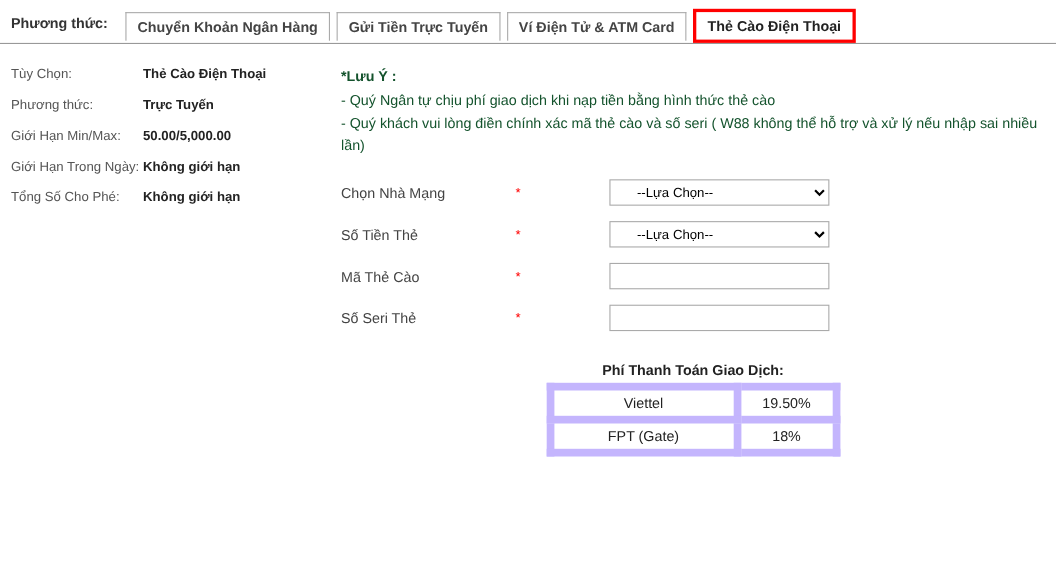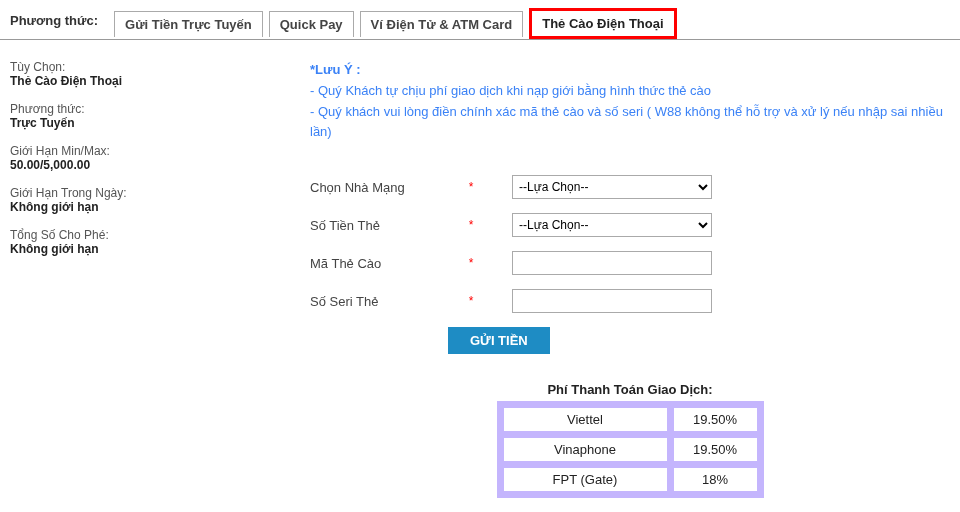--- a/index.html
+++ b/index.html
@@ -3,46 +3,46 @@
   <meta charset="utf-8">
   <style>
     * { box-sizing: border-box; margin: 0; padding: 0; }
     body { font-family: Arial, sans-serif; font-size: 12px; color: #333; width: 960px; }
     .tabs-row { display: flex; align-items: center; border-bottom: 1px solid #999; padding: 8px 10px 0 10px; gap: 6px; }
     .tabs-label { font-weight: bold; font-size: 13px; margin-right: 10px; color: #333; padding-bottom: 6px; }
     .tab { border: 1px solid #aaa; border-bottom: none; padding: 5px 10px; font-size: 13px; font-weight: bold; color: #444; background: #fff; cursor: pointer; }
     .tab.active { border: 3px solid red; border-bottom: 3px solid red; color: #222; font-weight: bold; }
     .content { display: flex; padding: 20px 10px; }
     .left-panel { width: 300px; padding-right: 20px; }
-    .info-row { display: flex; margin-bottom: 14px; font-size: 12px; flex-direction: column; }
+    .info-row { display: flex; margin-bottom: 14px; font-size: 12px; }
     .info-label { width: 120px; color: #555; }
     .info-value { font-weight: bold; color: #222; }
     .right-panel { flex: 1; }
-    .notice { color: #3b82f6; font-size: 13px; line-height: 1.6; margin-bottom: 32px; }
+    .notice { color: #14532d; font-size: 13px; line-height: 1.6; margin-bottom: 20px; }
     .notice-title { font-weight: bold; }
     .form-row { display: flex; align-items: center; margin-bottom: 14px; gap: 32px; }
     .form-label { width: 120px; color: #444; font-size: 13px; }
     .required { color: red; width: 18px; text-align: center; }
-    .form-select, .form-input { width: 200px; height: 24px; border: 1px solid #aaa; padding: 2px 2px; font-size: 12px; background: #fff; }
+    .form-select, .form-input { width: 200px; height: 24px; border: 1px solid #aaa; padding: 2px 20px; font-size: 12px; background: #fff; margin-left: 42px; }
     .submit-row { margin-left: 138px; margin-top: 8px; }
     .submit-btn { background: #1e8cc4; color: #fff; border: none; padding: 6px 22px; font-size: 13px; font-weight: bold; cursor: pointer; }
     .fee-section { margin-top: 28px; text-align: center; }
     .fee-title { font-weight: bold; font-size: 13px; margin-bottom: 4px; color: #222; }
     .fee-table { border-collapse: collapse; margin: 0 auto; }
     .fee-table td { border: 7px solid #c4b5fd; padding: 4px 12px; font-size: 13px; text-align: center; color: #222; }
     .fee-table td:first-child { width: 170px; }
     .fee-table td:last-child { width: 90px; }
   </style>
 </head>
 <body>
 
 <div class="tabs-row">
   <span class="tabs-label">Phương thức:</span>
+  <div class="tab">Chuyển Khoản Ngân Hàng</div>
   <div class="tab">Gửi Tiền Trực Tuyến</div>
-  <div class="tab">Quick Pay</div>
   <div class="tab">Ví Điện Tử &amp; ATM Card</div>
   <div class="tab active">Thẻ Cào Điện Thoại</div>
 </div>
 
 <div class="content">
   <div class="left-panel">
     <div class="info-row">
       <span class="info-label">Tùy Chọn:</span>
       <span class="info-value">Thẻ Cào Điện Thoại</span>
     </div>
@@ -60,21 +60,21 @@
     </div>
     <div class="info-row">
       <span class="info-label">Tổng Số Cho Phé:</span>
       <span class="info-value">Không giới hạn</span>
     </div>
   </div>
 
   <div class="right-panel">
     <div class="notice">
       <span class="notice-title">*Lưu Ý :</span><br>
-      <span>- Quý Khách tự chịu phí giao dịch khi nạp giới bằng hình thức thẻ cào</span><br>
+      <span>- Quý Ngân tự chịu phí giao dịch khi nạp tiền bằng hình thức thẻ cào</span><br>
       <span>- Quý khách vui lòng điền chính xác mã thẻ cào và số seri ( W88 không thể hỗ trợ và xử lý nếu nhập sai nhiều lần)</span>
     </div>
 
     <div class="form-row">
       <span class="form-label">Chọn Nhà Mạng</span>
       <span class="required">*</span>
       <select class="form-select">
         <option>--Lựa Chọn--</option>
       </select>
     </div>
@@ -92,34 +92,27 @@
       <span class="required">*</span>
       <input type="text" class="form-input" style="">
     </div>
 
     <div class="form-row">
       <span class="form-label">Số Seri Thẻ</span>
       <span class="required">*</span>
       <input type="text" class="form-input" style="">
     </div>
 
-    <div class="submit-row">
-      <button class="submit-btn">GỬI TIỀN</button>
-    </div>
 
     <div class="fee-section">
       <div class="fee-title">Phí Thanh Toán Giao Dịch:</div>
       <table class="fee-table">
         <tbody>
             <tr>
               <td>Viettel</td>
-              <td>19.50%</td>
-            </tr>
-        <tr>
-              <td>Vinaphone</td>
               <td>19.50%</td>
             </tr>
         <tr>
               <td>FPT (Gate)</td>
               <td>18%</td>
             </tr>
       </tbody>
         </table>
     </div>
   </div>

